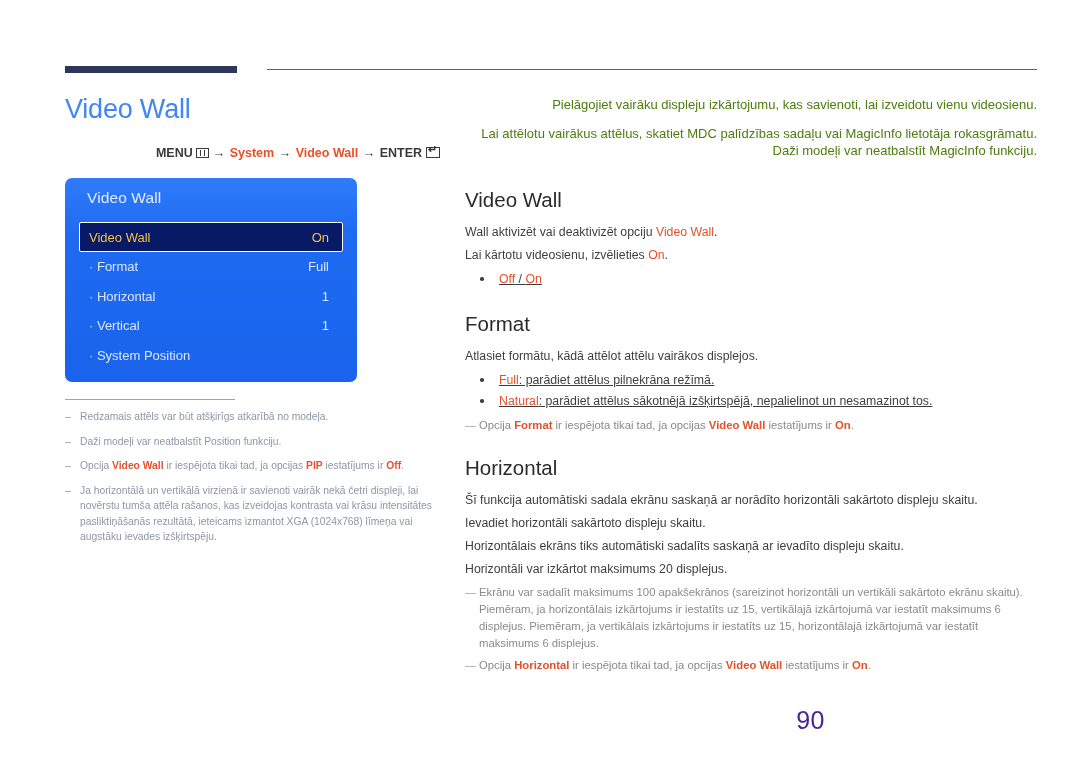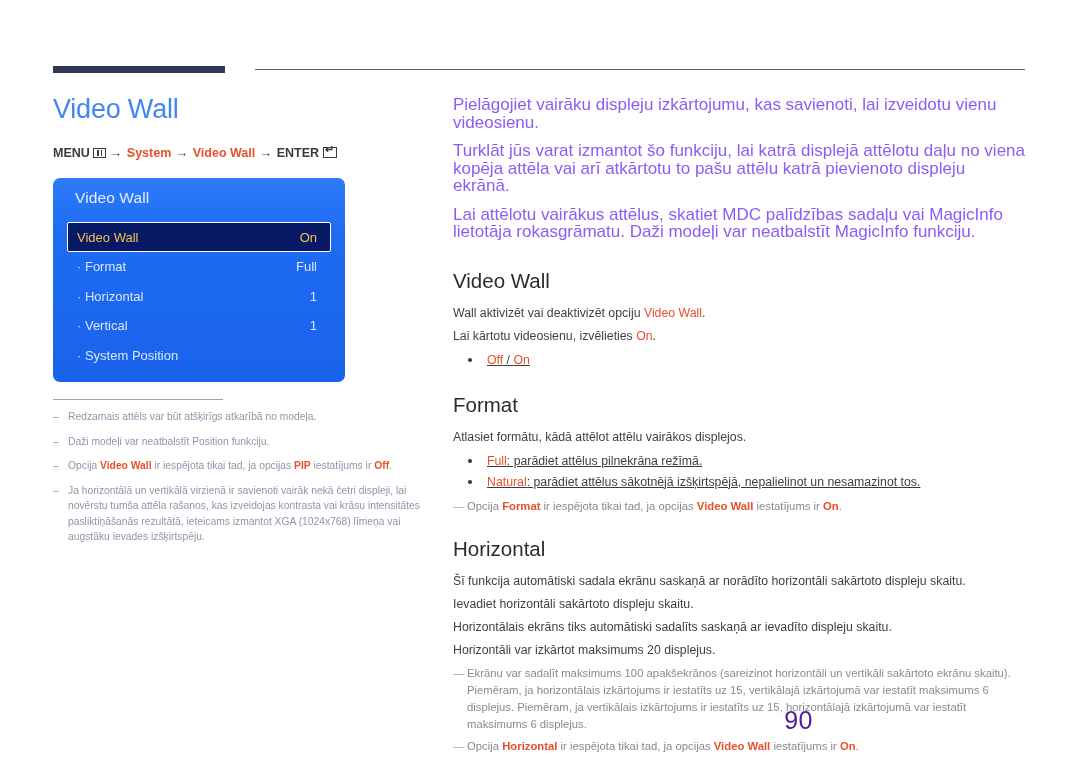--- a/index.html
+++ b/index.html
@@ -30,21 +30,21 @@
   .rule-thin {
     position: absolute;
     left: 255px; top: 69px;
     width: 770px; height: 1.4px;
     background: #5a6078;
   }
 
   
   .page {
     position: absolute;
-    left: 0; top: 0;
+    left: 12px; top: 0;
     width: 868px; height: 763px;
   }
   .col-left {
     position: absolute;
     left: 53px; top: 92px;
     width: 375px;
   }
   .col-right {
     position: absolute;
     left: 453px; top: 96px;
@@ -61,20 +61,21 @@
     letter-spacing: -0.2px;
   }
 
   .menu-path {
     margin-top: 19px;
     font-size: 12.5px;
     line-height: 17px;
     color: #3a3a3a;
     font-weight: bold;
     white-space: nowrap;
+    text-align: right;
   }
   .menu-path .accent { color: #e8502a; }
   .menu-path .arrow { font-weight: normal; color: #3a3a3a; padding: 0 1px; }
   .glyph-menu {
     display: inline-block;
     width: 13px; height: 10px;
     border: 1.4px solid #3a3a3a;
     box-sizing: border-box;
     position: relative;
     vertical-align: -1px;
@@ -178,23 +179,24 @@
   .fn-item .dash {
     position: absolute;
     left: 0; top: 0;
     color: #8d96a8;
   }
   .fn-item .hl { color: #e8502a; font-weight: bold; }
 
   
   .intro p {
     margin: 0 0 11px 0;
-    font-size: 17px;
+    font-size: 13px;
     line-height: 17.5px;
-    color: #8b5cf6;
+    color: #4d7c0f;
+    text-align: right;
   }
   .sec-title {
     font-size: 20.5px;
     line-height: 26px;
     font-weight: normal;
     color: #2b2b2b;
     margin: 21px 0 9px 0;
   }
   .sec-title.first { margin-top: 27px; }
   .body-line {
@@ -322,21 +324,20 @@
         <span><span>Ja horizontālā un vertikālā virzienā ir savienoti vairāk nekā četri displeji, lai novērstu tumša attēla rašanos, kas izveidojas kontrasta vai krāsu intensitātes pasliktiņāšanās rezultātā, ieteicams izmantot XGA (1024x768) līmeņa vai augstāku ievades izšķirtspēju.</span></span>
       </div>
     </div>
 
   </div>
 
   <div class="col-right">
 
     <div class="intro">
       <p>Pielāgojiet vairāku displeju izkārtojumu, kas savienoti, lai izveidotu vienu videosienu.</p>
-      <p>Turklāt jūs varat izmantot šo funkciju, lai katrā displejā attēlotu daļu no viena kopēja attēla vai arī atkārtotu to pašu attēlu katrā pievienoto displeju ekrānā.</p>
       <p>Lai attēlotu vairākus attēlus, skatiet MDC palīdzības sadaļu vai MagicInfo lietotāja rokasgrāmatu. Daži modeļi var neatbalstīt MagicInfo funkciju.</p>
     </div>
 
     <h2 class="sec-title first">Video Wall</h2>
     <p class="body-line"><span>Wall aktivizēt vai deaktivizēt opciju </span><span class="hl">Video Wall</span><span>.</span></p>
     <p class="body-line"><span>Lai kārtotu videosienu, izvēlieties </span><span class="hl">On</span><span>.</span></p>
     <ul class="bullets">
       <li><span class="hl">Off</span><span> / </span><span class="hl">On</span></li>
     </ul>
 

